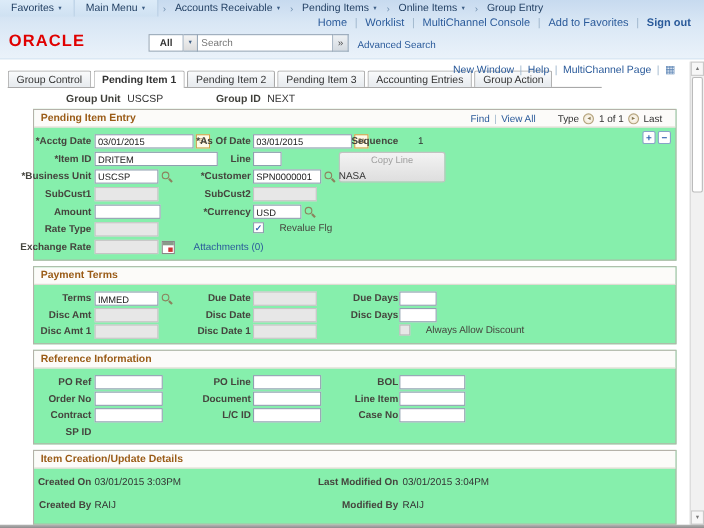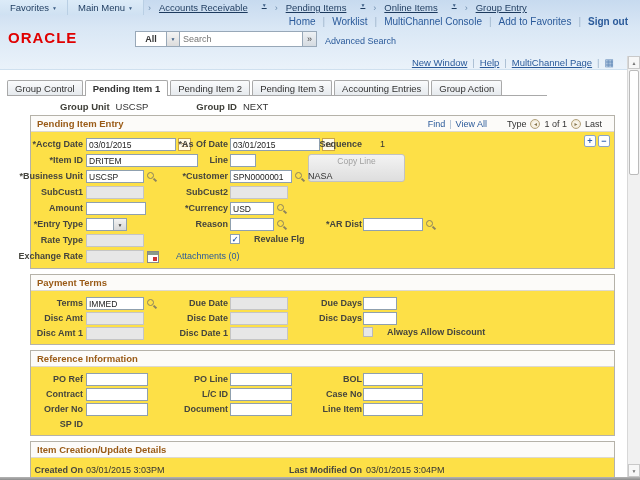--- a/index.html
+++ b/index.html
@@ -1,26 +1,26 @@
 <!DOCTYPE html>
 <html><head>
 <meta charset="utf-8">
 <style>
   * { margin:0; padding:0; box-sizing:border-box; }
   html,body { width:640px; height:480px; overflow:hidden; background:#fff;
     font-family:"Liberation Sans", sans-serif; font-size:9px; color:#333; }
   body { position:relative; }
 
   
-  .hdr { position:relative; height:70px;
+  .hdr { position:relative; height:54px;
     background:linear-gradient(#c7daef,#d9e7f5 40%,#eaf2fa); border-bottom:1px solid #cfe0ef; }
   .crumbs { display:flex; align-items:center; height:15px; font-size:9.5px; color:#1c3a5e; }
   .crumb-box { display:flex; align-items:center; gap:3px; padding:0 10px; height:15px;
     background:linear-gradient(#dcebf8,#cfe1f2); border-right:1px solid #b9cfe4; cursor:pointer; }
-  .crumb-item { display:flex; align-items:flex-start; gap:14px; padding:0 4px; cursor:pointer;text-decoration:underline; }
+  .crumb-item { display:flex; align-items:center; gap:3px; padding:0 4px; cursor:pointer; }
   .dd { font-size:5px; color:#3c5d84; }
   .chev { color:#6d8cab; font-size:9px; padding:0 4px; }
   .hlinks { position:absolute; top:16px; right:12px; display:flex; align-items:center; gap:7px;
     font-size:10px; }
   .hlinks a { color:#2a5a9a; text-decoration:none; cursor:pointer; }
   .pipe { color:#9fb6cc; }
   .signout { color:#1b3f68; font-weight:bold; }
   .logo { position:absolute; left:8px; top:29px; font-size:15px; font-weight:bold; letter-spacing:1px;
     color:#e00000; }
   .searchbar { position:absolute; left:135px; top:31px; display:flex; align-items:flex-start; }
@@ -32,35 +32,35 @@
   .sinput { width:123px; height:16px; border:1px solid #98a8b8; border-left:none; padding:0 3px;
     font:9px "Liberation Sans",sans-serif; color:#555; }
   .gobtn { width:14px; height:16px; border:1px solid #98a8b8; border-left:none;
     background:linear-gradient(#eef1f4,#d5dbe1); display:flex; align-items:center; justify-content:center;
     font-size:9px; color:#444; cursor:pointer; }
   .advs { margin-left:8px; margin-top:5px; color:#2a5a9a; cursor:pointer; }
 
   
   .pactions { position:absolute; top:57px; right:26px; display:flex; gap:5px; align-items:center;
     font-size:9.5px; }
-  .pactions a { color:#2a5a9a; cursor:pointer;text-decoration:underline; }
+  .pactions a { color:#2a5a9a; cursor:pointer; }
   .gicon { color:#5b84b5; font-size:10px; }
   .tabswrap { margin:10px 0 0 7px; width:540px; border-bottom:1px solid #a9a9a9; }
   .tabs { display:flex; gap:2px; align-items:flex-end; }
   .tab { height:15px; padding:0 7px; background:linear-gradient(#fafbfc,#e6eaee);
     border:1px solid #a9a9a9; border-bottom:none; border-radius:2px 2px 0 0; font-size:9.5px;
     display:flex; align-items:center; cursor:pointer; white-space:nowrap; }
   .tab.on { background:#fff; font-weight:bold; height:16px; margin-bottom:-1px; }
   .gurow { margin:5px 0 3px 60px; display:flex; align-items:center; font-size:9.5px; }
   .gurow .gl { font-weight:bold; color:#40403a; }
   .gurow .gv { margin-left:6px; }
   .gurow .g2 { margin-left:48px; }
 
   
-  .gbox { position:relative; margin:2px 0 5px 30px; width:585px; border:1px solid #b5b2a9; background:#fde047; }
+  .gbox { position:relative; margin:2px 0 5px 30px; width:585px; border:1px solid #b5b2a9; background:#86efac; }
   .ghead { height:16px; background:#fcfbf9; border-bottom:1px solid #ddd9d0; display:flex;
     align-items:center; padding:0 6px; }
   .gtitle { font-weight:bold; color:#9a5b17; font-size:9.5px; flex:1; }
   .gnav { display:flex; align-items:center; gap:4px; font-size:9px; color:#333; padding-right:6px; }
   .gnav a { color:#2a5a9a; cursor:pointer; }
   .pgbtn { width:10px; height:10px; border-radius:50%; border:1px solid #b3a27c;
     background:radial-gradient(#fff,#ecdfc2); font-size:5px; color:#8a7a52; display:inline-flex;
     align-items:center; justify-content:center; cursor:pointer; }
   .pm { position:absolute; top:19px; right:4px; display:flex; gap:2px; }
   .pmb { width:12px; height:12px; border:1px solid #8aa4c8; background:#fff; color:#2f5fae;
@@ -90,21 +90,21 @@
   .xr::before { content:""; position:absolute; left:0; top:0; right:0; height:3px; background:#8a9a8a; }
   .xr::after { content:""; position:absolute; right:1px; bottom:1px; width:4px; height:4px; background:#c33; }
   .sel { display:flex; cursor:pointer; }
   .selv { width:28px; height:13px; border:1px solid #8fa0af; background:#fff; }
   .selb { width:13px; height:13px; border:1px solid #8fa0af; border-left:none;
     background:linear-gradient(#f2f2f2,#d8d8d8); font-size:5px; color:#444; display:flex;
     align-items:center; justify-content:center; }
   .cb { width:10px; height:10px; border:1px solid #8fa0af; background:#fff; display:inline-flex;
     align-items:center; justify-content:center; font-size:8px; color:#2f5fae; font-weight:bold; }
   .cb.off { background:#e7e7e7; border-color:#b9b9b9; color:transparent; }
-  .cblab { margin-left:3px; font-weight:bold; color:#45453e;padding-left:11px; }
+  .cblab { margin-left:3px; font-weight:normal; color:#45453e;padding-left:11px; }
   .copybtn { width:97px; height:28px; background:linear-gradient(#f3f3f3,#dedede);
     border:1px solid #c2c2c2; border-radius:3px; color:#a0a0a0; font-size:8.5px; text-align:center;
     line-height:12px; }
   .alink { color:#2a5a9a; cursor:pointer;text-align:center; }
   .plain { color:#333; }
 
   
   .vscroll { position:absolute; top:56px; right:0; bottom:3px; width:13px; background:#f1f1f1;
     border-left:1px solid #d8d8d8; }
   .sbu,.sbd { position:absolute; left:0; width:12px; height:13px; background:#f7f7f7;
@@ -297,39 +297,20 @@
       <span class="f f1">
           <input class="tb" style="width: 60px;">
         </span>
       <span class="l c2">*Currency</span>
       <span class="f f2">
         <input class="tb" style="width: 44px;" value="USD">
         <span class="mag"></span>
       </span>
     </div>
 
-    <div class="row">
-      <span class="l c1">*Entry Type</span>
-      <span class="f f1">
-        <span class="sel">
-          <span class="selv"></span>
-          <span class="selb">▼</span>
-        </span>
-      </span>
-      <span class="l c2">Reason</span>
-      <span class="f f2">
-        <input class="tb" style="width: 44px;">
-        <span class="mag"></span>
-      </span>
-      <span class="l c3">*AR Dist</span>
-      <span class="f f3">
-        <input class="tb" style="width: 60px;">
-        <span class="mag"></span>
-      </span>
-    </div>
 
     <div class="row">
       <span class="l c1">Rate Type</span>
       <span class="f f1">
           <input class="tb dis" style="width: 58px;" disabled="">
         </span>
       <span class="f f2">
         <span class="cb">✓</span>
         <span class="cblab">Revalue Flg</span>
       </span>
@@ -411,43 +392,43 @@
       <span class="l c2">PO Line</span>
       <span class="f f2">
           <input class="tb" style="width: 62px;">
         </span>
       <span class="l c3">BOL</span>
       <span class="f f3">
           <input class="tb" style="width: 60px;">
         </span>
     </div>
     <div class="row15">
+      <span class="l c1">Order No</span>
+      <span class="f f1">
+          <input class="tb" style="width: 62px;">
+        </span>
+      <span class="l c2">Document</span>
+      <span class="f f2">
+          <input class="tb" style="width: 62px;">
+        </span>
+      <span class="l c3">Line Item</span>
+      <span class="f f3">
+          <input class="tb" style="width: 60px;">
+        </span>
+    </div>
+    <div class="row15">
       <span class="l c1">Contract</span>
       <span class="f f1">
           <input class="tb" style="width: 62px;">
         </span>
       <span class="l c2">L/C ID</span>
       <span class="f f2">
           <input class="tb" style="width: 62px;">
         </span>
       <span class="l c3">Case No</span>
-      <span class="f f3">
-          <input class="tb" style="width: 60px;">
-        </span>
-    </div>
-    <div class="row15">
-      <span class="l c1">Order No</span>
-      <span class="f f1">
-          <input class="tb" style="width: 62px;">
-        </span>
-      <span class="l c2">Document</span>
-      <span class="f f2">
-          <input class="tb" style="width: 62px;">
-        </span>
-      <span class="l c3">Line Item</span>
       <span class="f f3">
           <input class="tb" style="width: 60px;">
         </span>
     </div>
     <div class="row15">
       <span class="l c1">SP ID</span>
     </div>
   </div>
 </div>
 

